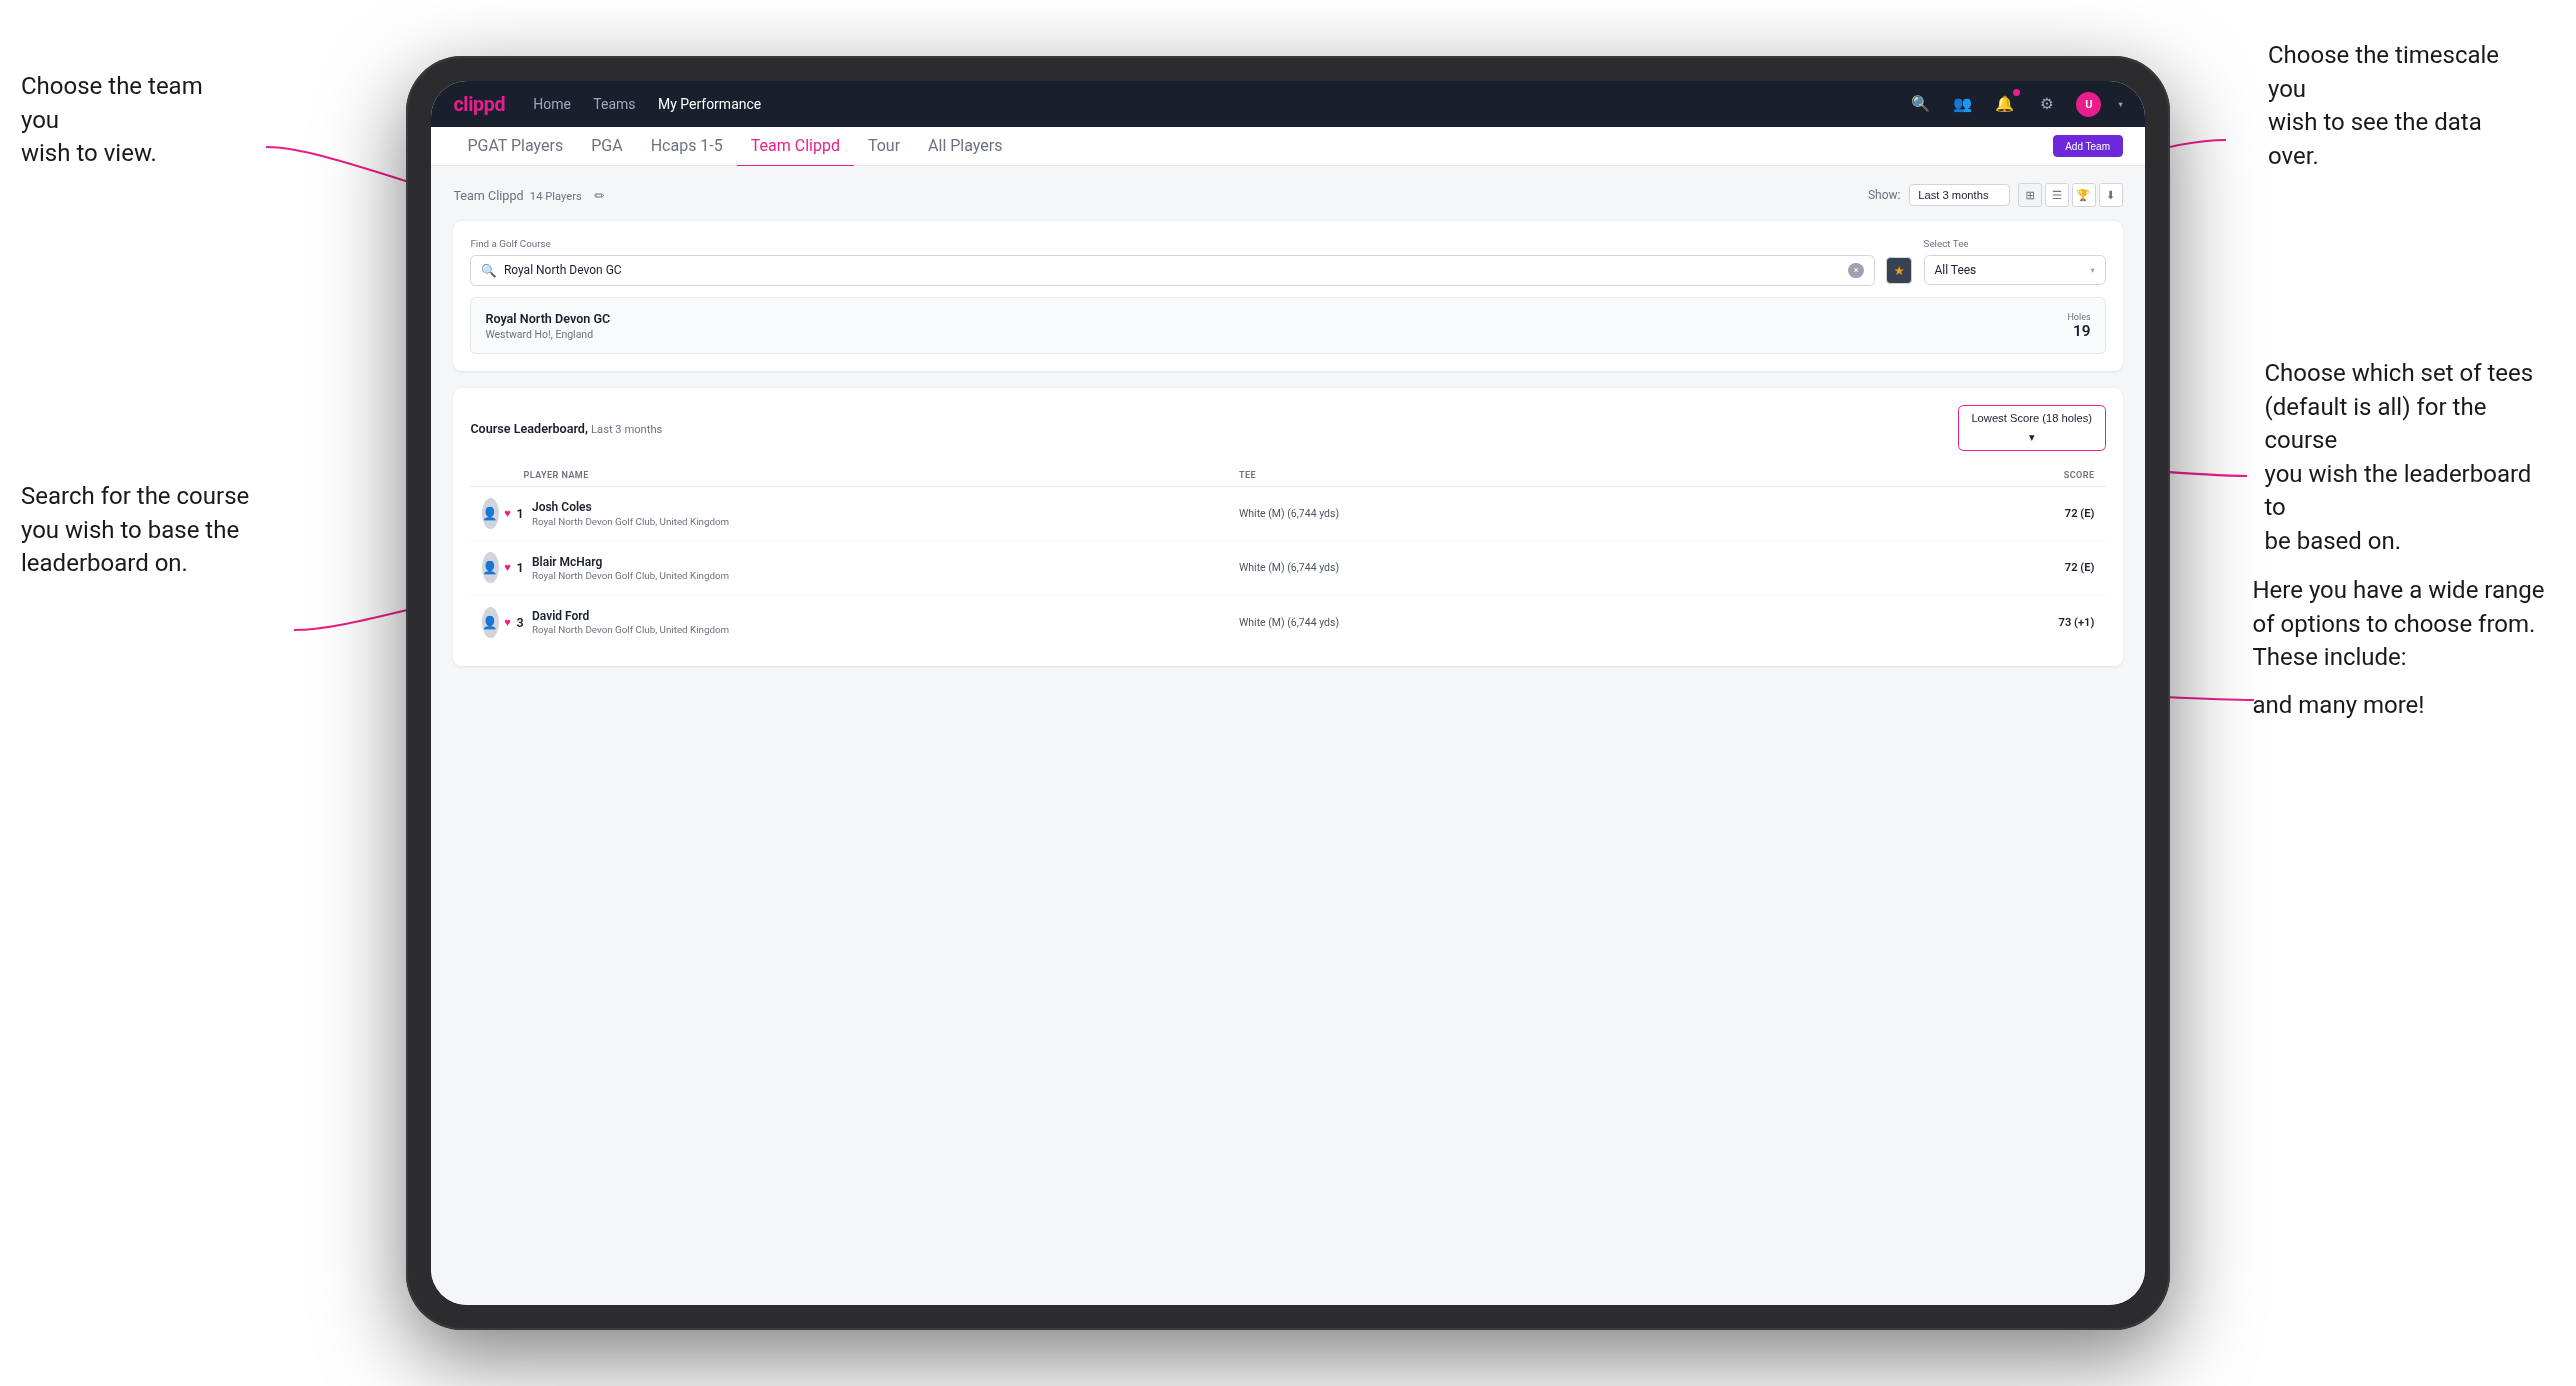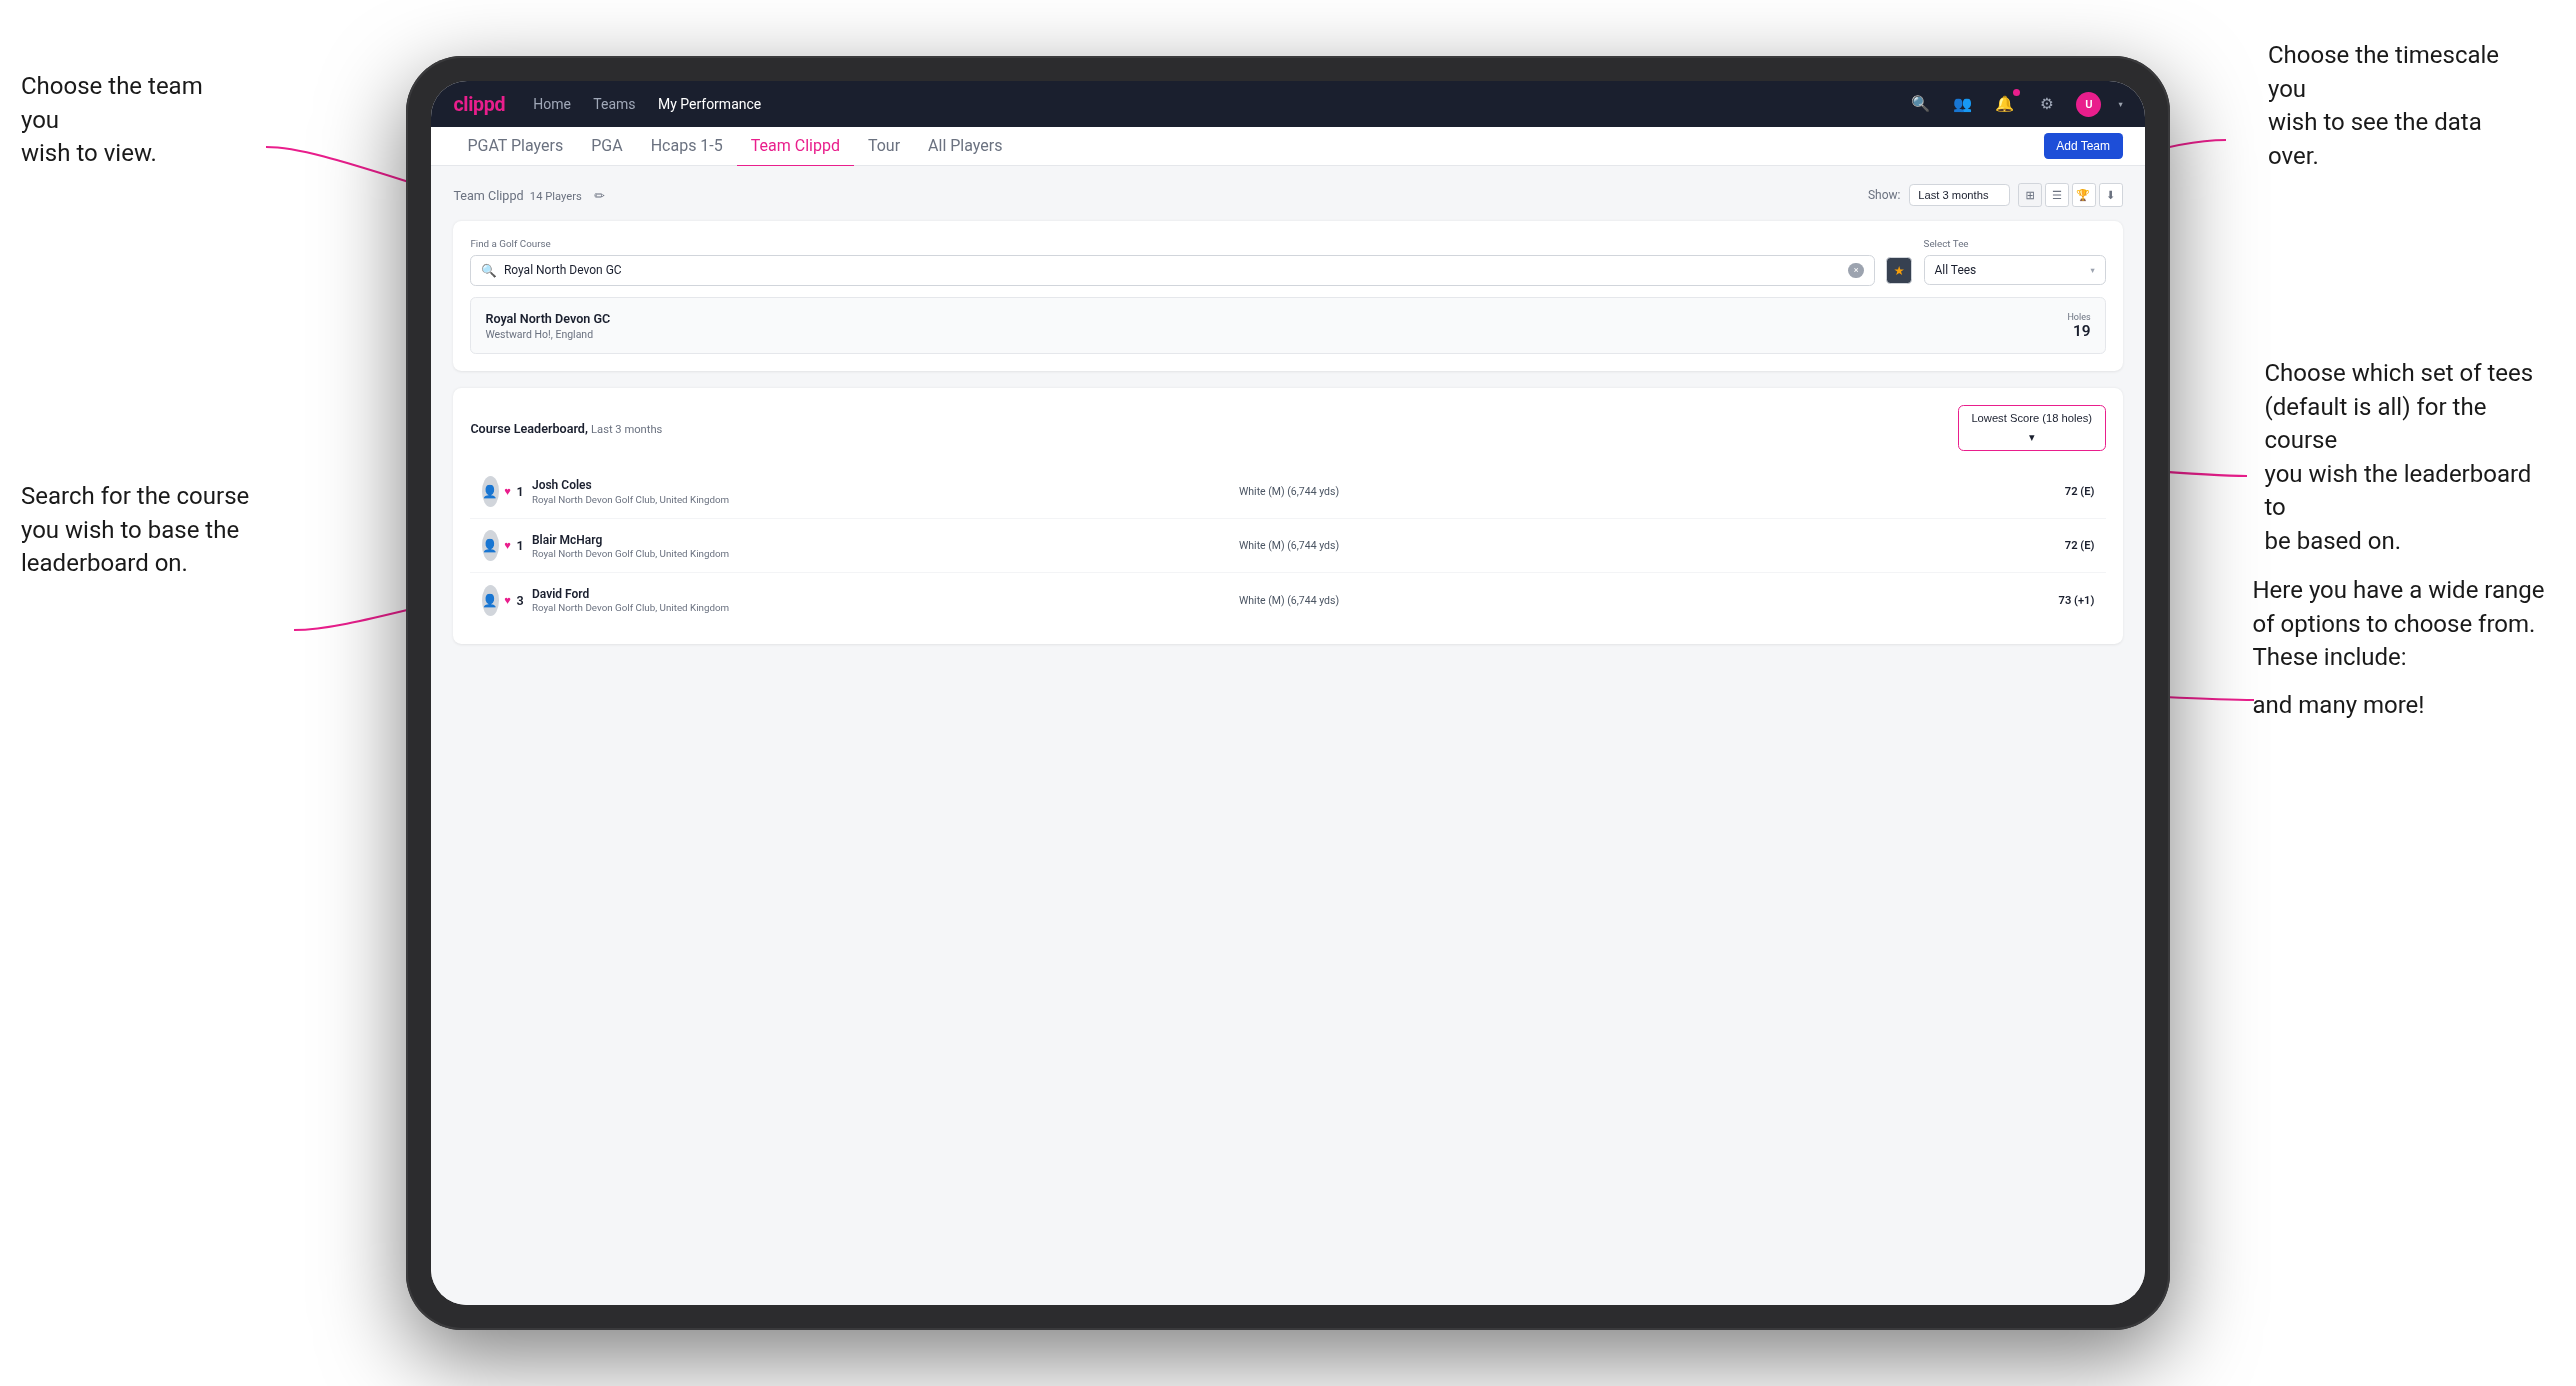--- a/index.html
+++ b/index.html
@@ -132,26 +132,26 @@
       white-space: nowrap;
     }
 
     .sub-nav-item.active {
       color: #e91e8c;
       border-bottom-color: #e91e8c;
     }
 
     .add-team-btn {
       margin-left: auto;
-      background: #1d4ed8;
+      background: #6d28d9;
       color: white;
       border: none;
       border-radius: 4.2px;
       padding: 5.6px 12.6px;
-      font-size: 12px;
+      font-size: 10px;
       cursor: pointer;
       font-weight: 500;
     }
 
     
     .main-content {
       background: #f5f6f8;
       padding: 17px 22.4px;
       height: calc(100% - 85px);
       overflow-y: auto;
@@ -757,20 +757,26 @@
               <span style="font-weight:400;color:#6b7280;font-size:11.2px;">Last 3 months</span>
             </span>
           </div>
           <button class="score-type-btn">
             <span>Lowest Score (18 holes)</span>
             <span>▾</span>
           </button>
         </div>
 
         <div class="leaderboard-table">
+          <div class="table-header">
+            <div class="table-col-header"></div>
+            <div class="table-col-header">PLAYER NAME</div>
+            <div class="table-col-header">TEE</div>
+            <div class="table-col-header" style="text-align:right;">SCORE</div>
+          </div>
 
           <div class="table-row">
             <div class="rank-cell">
               <div class="player-avatar">👤</div>
               <span class="heart-icon">♥</span>
               <span class="rank-number">1</span>
             </div>
             <div class="player-info-cell">
               <div class="player-name">Josh Coles</div>
               <div class="player-club">Royal North Devon Golf Club, United Kingdom</div>

